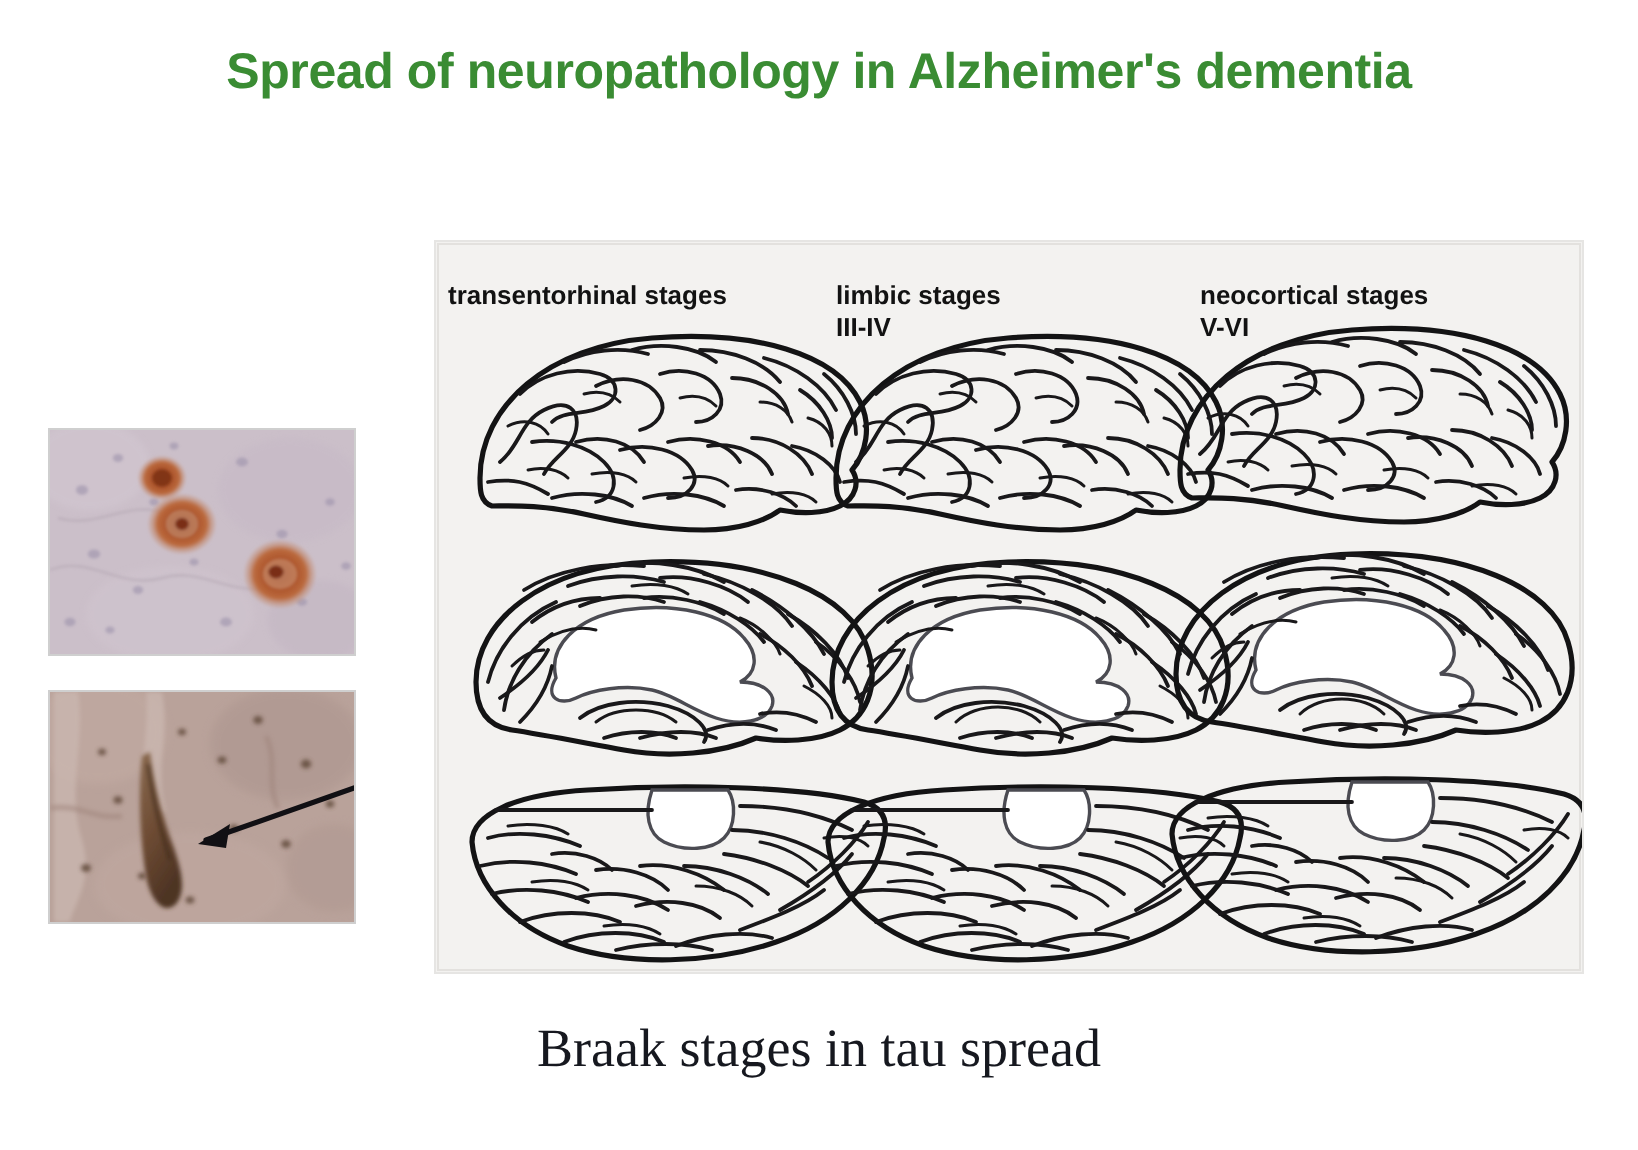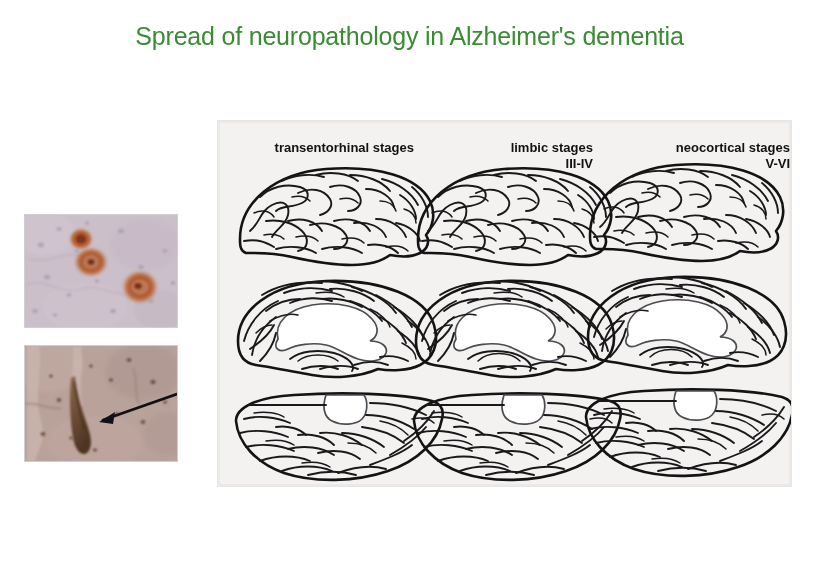--- a/index.html
+++ b/index.html
@@ -9,21 +9,21 @@
     font-family:"Liberation Sans", sans-serif;
     position:relative;overflow:hidden;
   }
   #slide{position:absolute;inset:0;}
 
   
   .title{
     position:absolute;left:0;right:0;top:22px;
     text-align:center;
     font-family:"Liberation Sans", sans-serif;
-    font-weight:normal;
+    font-weight:bold;
     font-size:25px;
     letter-spacing:-0.2px;
     color:#3a8c33;
     white-space:nowrap;
   }
 
   
   .caption{
     position:absolute;left:0;right:0;bottom:35px;
     text-align:center;
@@ -47,21 +47,21 @@
   #braak-panel{
     position:absolute;
     left:218px;top:121px;width:573px;height:365px;
     background:#f3f2f0;
     box-shadow:0 0 0 1px #e6e5e3;
   }
   #braak-panel svg{display:block;width:100%;height:100%;}
 
   .col-head{
     position:absolute;
-    text-align:right;
+    text-align:left;
     font-family:"Liberation Sans", sans-serif;
     font-weight:bold;
     font-size:13px;
     color:#121212;
     line-height:1.22;
     white-space:nowrap;
   }
   #head-col-0{left:224px;top:140px;width:190px;}
   #head-col-1{left:418px;top:140px;width:175px;}
   #head-col-2{left:600px;top:140px;width:190px;}
@@ -492,14 +492,15 @@
   </div>
   <div class="col-head" id="head-col-1">
     <span>limbic stages</span>
     <span class="stage-roman">III-IV</span>
   </div>
   <div class="col-head" id="head-col-2">
     <span>neocortical stages</span>
     <span class="stage-roman">V-VI</span>
   </div>
 
+  <div class="caption">Braak stages in tau spread</div>
 
 </div>
 
 </body></html>

